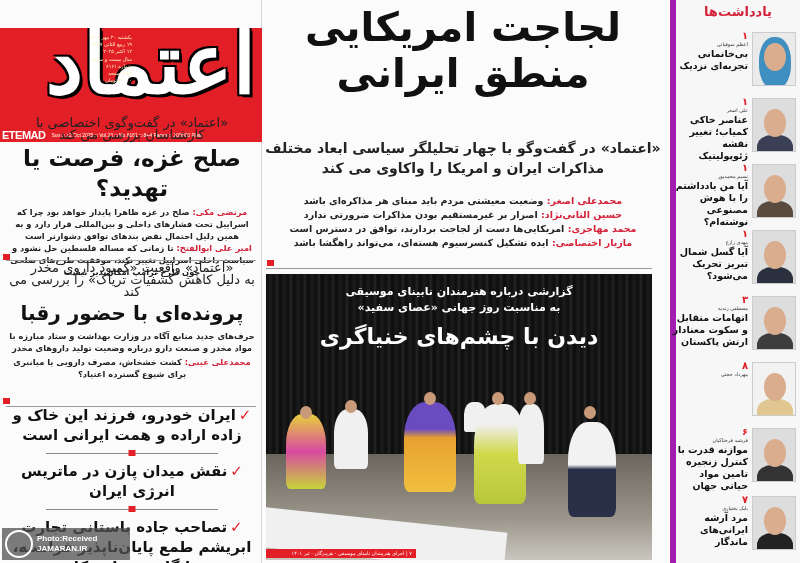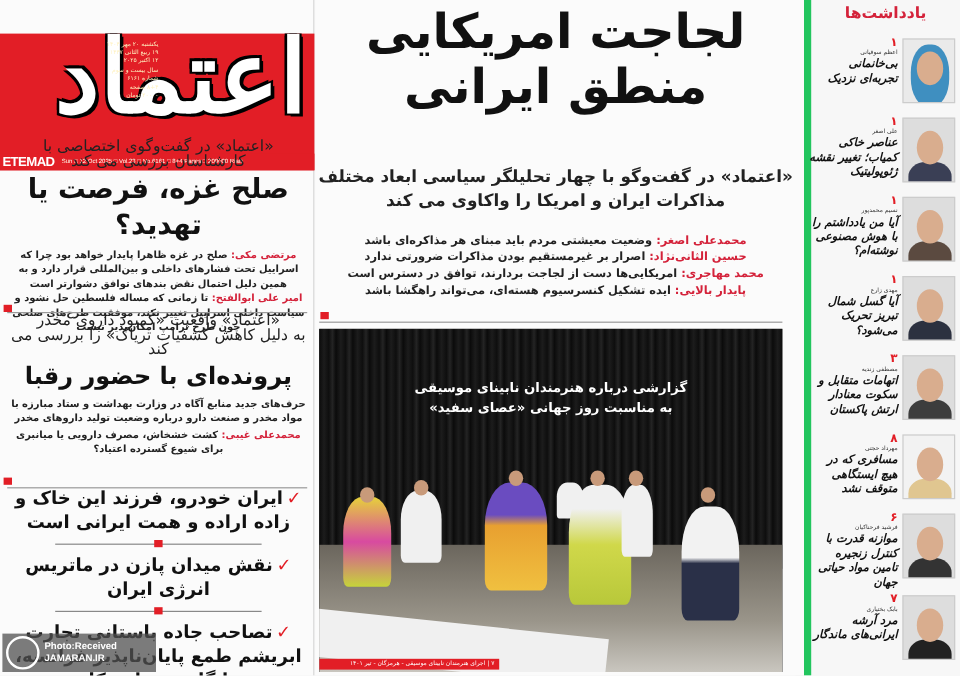--- a/index.html
+++ b/index.html
@@ -48,37 +48,37 @@
   .main-title { position: absolute; left: 0; top: 4px; width: 400px; direction: rtl; text-align: center; font-size: 40px; font-weight: bold; color: #111; line-height: 46px; }
   .main-sub { position: absolute; left: 0; top: 138px; width: 400px; direction: rtl; text-align: center; font-size: 14px; font-weight: bold; color: #222; line-height: 20px; }
   .quotes { position: absolute; left: 0; top: 194px; width: 400px; direction: rtl; text-align: center; font-size: 9.5px; font-weight: bold; color: #222; line-height: 14px; }
   .center-tag { position: absolute; left: 4px; top: 260px; }
 
   .photo { position: absolute; left: 3px; top: 274px; width: 386px; height: 286px; background: #101010; overflow: hidden; }
   .curtain { position: absolute; left: 0; top: 0; width: 100%; height: 200px;
     background: repeating-linear-gradient(90deg, #0b0b0b 0px, #1c1c1c 4px, #0e0e0e 8px, #242424 11px, #0b0b0b 14px); }
   .stage-floor { position: absolute; left: 0; top: 180px; width: 100%; height: 106px; background: linear-gradient(#6b665d, #9a958a 60%, #c9c6bf); }
   .stage-edge { position: absolute; left: -20px; top: 245px; width: 260px; height: 40px; background: #f0f0f0; transform: rotate(6deg); }
-  .photo-kicker { position: absolute; left: 0; top: 10px; width: 100%; direction: rtl; text-align: center; color: #fff; font-size: 11px; font-weight: bold; line-height: 16px; margin-top: 32px; }
+  .photo-kicker { position: absolute; left: 0; top: 10px; width: 100%; direction: rtl; text-align: center; color: #fff; font-size: 11px; font-weight: bold; line-height: 16px; }
   .photo-title { position: absolute; left: 0; top: 48px; width: 100%; direction: rtl; text-align: center; color: #fff; font-size: 22px; font-weight: bold; line-height: 30px; }
   .performer { position: absolute; border-radius: 40% 40% 10% 10%; }
   .head { position: absolute; width: 12px; height: 13px; border-radius: 50%; background: #c89a7a; }
   .photo-caption { position: absolute; left: 0; bottom: 2px; width: 150px; height: 9px; background: #e21e26; color: #fff; font-size: 5px; direction: rtl; text-align: right; padding-right: 4px; line-height: 9px; }
 
   
-  .col-right { position: absolute; left: 670px; top: 0; width: 130px; height: 563px; background: #f7f7f7; border-left: 6px solid #22c55e; }
+  .col-right { position: absolute; left: 670px; top: 0; width: 130px; height: 563px; background: #f7f7f7; border-left: 6px solid #a21caf; }
   .notes-title { position: absolute; left: 0; top: 4px; width: 124px; direction: rtl; text-align: center; color: #d4223a; font-weight: bold; font-size: 13px; }
   .note { position: absolute; left: 0; width: 124px; height: 64px; }
   .note-photo { position: absolute; right: 4px; top: 2px; width: 44px; height: 54px; border: 1px solid #ccc; overflow: hidden; background: #ddd; }
   .note-photo .face { position: absolute; left: 11px; top: 10px; width: 22px; height: 28px; border-radius: 50%; background: #d9ad8e; }
   .note-photo .body { position: absolute; left: 4px; top: 36px; width: 36px; height: 30px; border-radius: 40% 40% 0 0; }
   .note-text { position: absolute; right: 52px; top: 0; width: 76px; direction: rtl; text-align: right; }
   .note-num { color: #e21e26; font-weight: bold; font-size: 10px; line-height: 11px; }
   .note-author { font-size: 5px; color: #333; line-height: 7px; }
-  .note-title { font-size: 9.5px; font-weight: bold; color: #111; line-height: 12px; font-style: italic; }
+  .note-title { font-size: 9.5px; font-weight: bold; color: #111; line-height: 12px; }
 </style>
 </head>
 <body>
 
 <div class="page">
 
   <div class="col-left">
     <div class="masthead">
       <div class="masthead-logo">اعتماد</div>
       <div class="masthead-info">
@@ -154,21 +154,21 @@
   <div class="col-center">
     <div class="main-title">
       <div>لجاجت امریکایی</div>
       <div>منطق ایرانی</div>
     </div>
     <div class="main-sub">«اعتماد» در گفت‌وگو با چهار تحلیلگر سیاسی ابعاد مختلف مذاکرات ایران و امریکا را واکاوی می کند</div>
     <div class="quotes">
       <div><span class="speaker">محمدعلی اصغر:</span> <span>وضعیت معیشتی مردم باید مبنای هر مذاکره‌ای باشد</span></div>
       <div><span class="speaker">حسین الثانی‌نژاد:</span> <span>اصرار بر غیرمستقیم بودن مذاکرات ضرورتی ندارد</span></div>
       <div><span class="speaker">محمد مهاجری:</span> <span>امریکایی‌ها دست از لجاجت بردارند، توافق در دسترس است</span></div>
-      <div><span class="speaker">پایدار بالایی:</span> <span>ایده تشکیل کنسرسیوم هسته‌ای، می‌تواند راهگشا باشد</span></div>
+      <div><span class="speaker">مازیار اختصاصی:</span> <span>ایده تشکیل کنسرسیوم هسته‌ای، می‌تواند راهگشا باشد</span></div>
     </div>
     <span class="page-tag center-tag"></span>
     <div class="divider" style="left:3px;top:268px;width:386px;"></div>
 
     <div class="photo">
       <div class="curtain"></div>
       <div class="stage-floor"></div>
       <div class="stage-edge"></div>
 
       <div class="performer" style="left:20px;top:140px;width:40px;height:75px;background:linear-gradient(#e6d23a,#d84aa0 50%,#c6d43a);"></div>
@@ -182,20 +182,21 @@
       <div class="head" style="left:226px;top:118px;"></div>
       <div class="performer" style="left:252px;top:130px;width:26px;height:60px;background:#f0f0f0;"></div>
       <div class="head" style="left:258px;top:118px;"></div>
       <div class="performer" style="left:302px;top:148px;width:48px;height:95px;background:linear-gradient(#f2f2f2 45%,#2a3048 50%);"></div>
       <div class="head" style="left:318px;top:132px;"></div>
 
       <div class="photo-kicker">
         <div>گزارشی درباره هنرمندان نابینای موسیقی</div>
         <div>به مناسبت روز جهانی «عصای سفید»</div>
       </div>
+      <div class="photo-title">دیدن با چشم‌های خنیاگری</div>
       <div class="photo-caption">۷ | اجرای هنرمندان نابینای موسیقی - هرمزگان - تیر ۱۴۰۱</div>
     </div>
   </div>
 
   <div class="col-right">
     <div class="notes-title">یادداشت‌ها</div>
 
     <div class="note" style="top:30px;">
       <div class="note-photo" style="background:#eaeaea;">
           <div class="body" style="background:#3f8fc0;top:4px;left:6px;width:32px;height:52px;border-radius:45%;"></div>
@@ -257,21 +258,20 @@
     </div>
 
     <div class="note" style="top:360px;">
       <div class="note-photo" style="background:#f2f2f2;">
           <div class="body" style="background:#e0c690;"></div>
           <div class="face"></div>
         </div>
       <div class="note-text">
         <div class="note-num">۸</div>
         <div class="note-author">مهرداد حجتی</div>
-        <div class="note-title">مسافری که در هیچ ایستگاهی متوقف نشد</div>
       </div>
     </div>
 
     <div class="note" style="top:426px;">
       <div class="note-photo">
           <div class="body" style="background:#333;"></div>
           <div class="face"></div>
         </div>
       <div class="note-text">
         <div class="note-num">۶</div>

